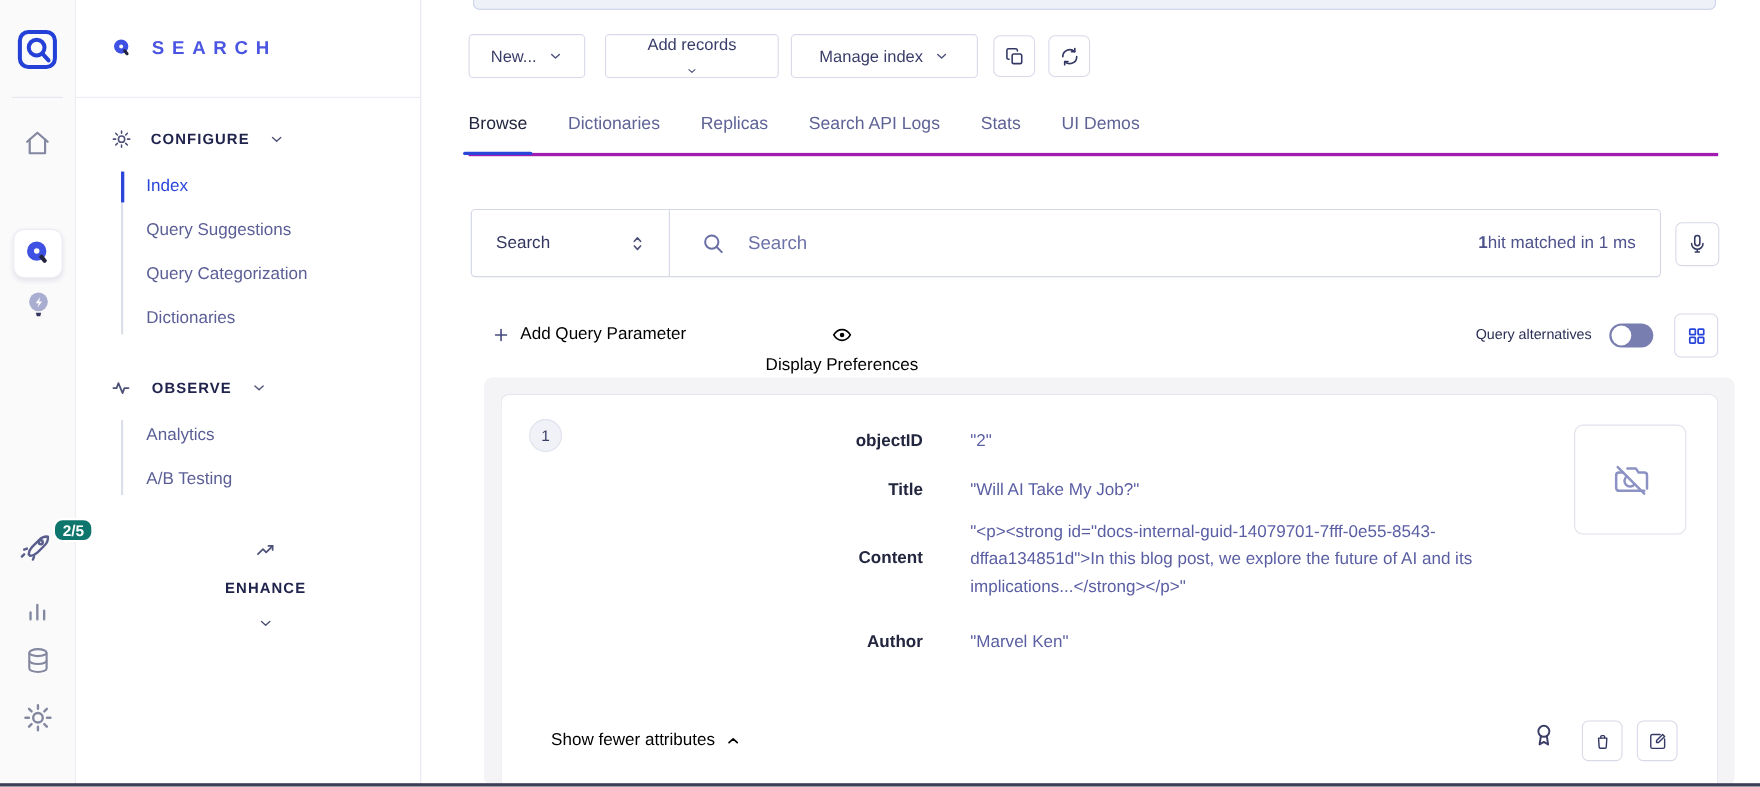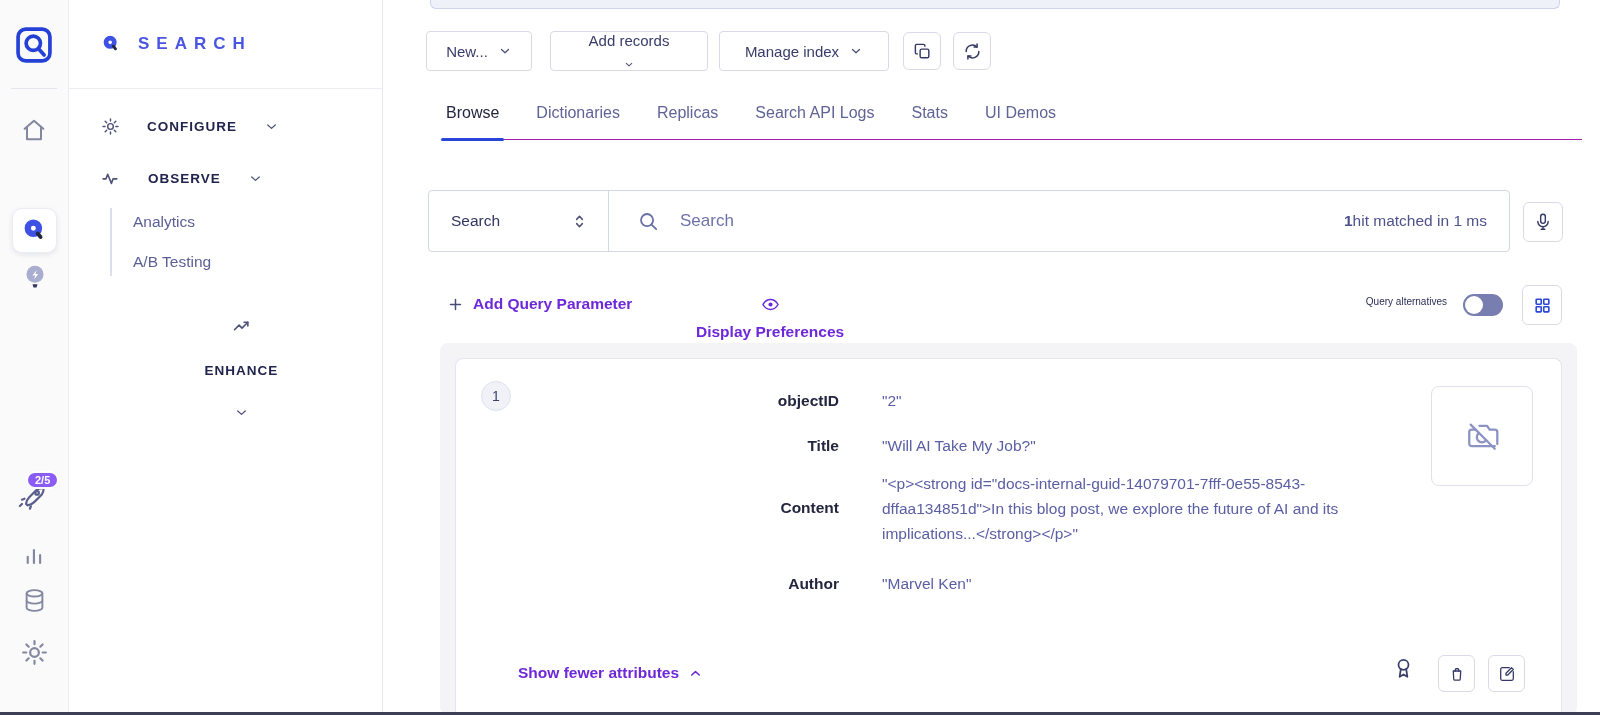--- a/index.html
+++ b/index.html
@@ -9,29 +9,29 @@
   svg { display:block; }
 
   
   #rail { position:absolute; left:0; top:0; width:69px; height:715px;
     background:#fafafb; border-right:1px solid #ececf2; }
   .rail-ico { position:absolute; color:#83879f; cursor:pointer; }
   #rail-divider { position:absolute; left:11px; top:88px; width:46px; height:1px; background:#e4e5ee; }
   #rail-active-card { position:absolute; left:12px; top:208px; width:45px; height:45px;
     background:#fff; border:1px solid #ececf4; border-radius:10px;
     box-shadow:0 2px 5px rgba(40,45,90,.10); display:flex; align-items:center; justify-content:center; cursor:pointer; }
-  #rail-badge { position:absolute; left:26px; top:471px; background:#8b5cf6; color:#fff;
-    font-size:11px; font-weight:bold; padding:1px 7px; border-radius:9px; border:2px solid #fff; z-index:2; }
+  #rail-badge { position:absolute; left:48px; top:471px; background:#0f766e; color:#fff;
+    font-size:14px; font-weight:bold; padding:1px 7px; border-radius:9px; border:2px solid #fff; z-index:2; }
 
   
   #sidebar { position:absolute; left:69px; top:0; width:314px; height:715px;
     background:#fff; border-right:1px solid #e7e8f0; }
   #sb-header { height:89px; border-bottom:1px solid #ececf2; display:flex; align-items:center; padding-left:32px; gap:17px; }
   #sb-title { color:#4a55e2; font-size:17px; font-weight:bold; letter-spacing:7px; }
-  .sec-head { display:flex; align-items:center; gap:27px; margin:28px 0 0 32px; cursor:pointer; }
+  .sec-head { display:flex; align-items:center; gap:17px; margin:28px 0 0 32px; cursor:pointer; }
   .sec-head .sec-label { font-size:13.5px; font-weight:bold; letter-spacing:1px; color:#20244c; }
   .sec-head svg { color:#4d5178; }
   .nav-group { position:relative; margin:14px 0 0 41px; padding-left:23px; }
   .nav-group::before { content:''; position:absolute; left:0; top:6px; bottom:6px; width:2px; background:#dcdee9; }
   .nav-item { position:relative; height:40px; display:flex; align-items:center; font-size:15.5px; color:#5b5f96; cursor:pointer; }
   .nav-item.active { color:#2945da; }
   .nav-item.active::before { content:''; position:absolute; left:-23px; top:6px; bottom:6px; width:2.5px; background:#2945da; }
   .nav-item.disabled { color:#a9acce; cursor:default; }
 
   
@@ -39,21 +39,21 @@
     background:#eef1f8; border:1px solid #ccd3ea; border-top:none; border-radius:0 0 6px 6px; }
   .btn { position:absolute; top:31px; height:40px; background:#fff; border:1px solid #d8dae8;
     border-radius:4px; display:flex; align-items:center; justify-content:center; gap:10px;
     font-size:15px; color:#383c68; cursor:pointer; }
   .btn svg { color:#4d5178; }
   .icon-btn { background:#fff; border:1px solid #d8dae8; border-radius:6px;
     display:flex; align-items:center; justify-content:center; cursor:pointer; color:#343864; }
 
   
   #tabs { position:absolute; left:426px; top:104px; width:1136px; display:flex; gap:37px;
-    border-bottom:1px solid #a21caf; padding-bottom:17px;margin-left:20px; }
+    border-bottom:3px solid #a21caf; padding-bottom:17px; }
   .tab { font-size:16px; color:#5f6396; cursor:pointer; position:relative; white-space:nowrap; }
   .tab.active { color:#23263f; }
   .tab.active::after { content:''; position:absolute; left:-5px; right:-5px; bottom:-19px;
     height:3.5px; background:#2945da; border-radius:2px; }
 
   
   #searchbar { position:absolute; left:428px; top:190px; width:1082px; height:62px;
     background:#fff; border:1px solid #d4d7e6; border-radius:4px; display:flex; align-items:stretch; }
   #search-mode { width:180px; border-right:1px solid #d4d7e6; display:flex; align-items:center;
     justify-content:space-between; padding:0 20px 0 22px; cursor:pointer; }
@@ -61,43 +61,43 @@
   #search-mode svg { color:#4d5178; }
   #search-middle { flex:1; display:flex; align-items:center; padding-left:28px; gap:20px; }
   #search-middle svg { color:#6a6fa5; }
   #search-input { border:none; outline:none; flex:1; font-size:17px; color:#32365f;
     font-family:"Liberation Sans",sans-serif; background:transparent; }
   #search-input::placeholder { color:#6d72a8; }
   #hits-stat { display:flex; align-items:center; padding-right:22px; font-size:15.5px; color:#4e528c; white-space:nowrap; }
   #hits-stat b { font-weight:bold; }
 
   
-  .blue-link { position:absolute; display:flex; align-items:center; gap:9px; color:#6d28d9;
-    font-size:15.5px; cursor:pointer;font-weight:bold; }
-  #query-alt-label { position:absolute; top:296px; right:153px; font-size:10px; color:#2b2e55; }
+  .blue-link { position:absolute; display:flex; align-items:center; gap:9px; color:#000000;
+    font-size:15.5px; cursor:pointer; }
+  #query-alt-label { position:absolute; top:296px; right:153px; font-size:13px; color:#2b2e55; }
   #toggle { position:absolute; left:1463px; top:294px; width:40px; height:22px; background:#797eb1;
     border-radius:11px; cursor:pointer; }
   #toggle .knob { position:absolute; left:2px; top:2px; width:18px; height:18px; border-radius:50%; background:#fff; }
 
   
   #hits-panel { position:absolute; left:440px; top:343px; width:1137px; height:372px;
     background:#f4f4f7; border-radius:8px; }
   #record-card { position:absolute; left:455px; top:358px; width:1107px; height:357px;
     background:#fff; border:1px solid #e4e5ef; border-radius:8px 8px 0 0; border-bottom:none; }
   #rank-badge { position:absolute; left:25px; top:22px; width:30px; height:30px; border-radius:50%;
     background:#f1f2f8; border:1px solid #dfe1ec; color:#3b3f68; font-size:14px;
     display:flex; align-items:center; justify-content:center; }
   .fld-label { position:absolute; left:185px; width:198px; text-align:right;
     font-size:15.5px; font-weight:bold; color:#23263f; }
   .fld-value { position:absolute; left:426px; font-size:15.5px; color:#5a5ea3; line-height:25px; }
   #fld-content-value { width:516px; }
   #img-placeholder { position:absolute; left:975px; top:27px; width:102px; height:100px;
     border:1px solid #dfe1ec; border-radius:8px; background:#fff;
     display:flex; align-items:center; justify-content:center; color:#8d92c4; }
-  #show-fewer { left:62px; top:305px; position:absolute; }
+  #show-fewer { left:45px; top:305px; position:absolute; }
   #ribbon-ico { position:absolute; left:935px; top:297px; color:#3b3f68; cursor:pointer; }
   #trash-btn { position:absolute; left:982px; top:296px; width:37px; height:37px; }
   #edit-btn  { position:absolute; left:1032px; top:296px; width:37px; height:37px; }
 
   #bottom-edge { position:absolute; left:0; top:712px; width:1600px; height:3px; background:#3c3f55; }
 </style>
 </head>
 <body>
 
 <div id="rail">
@@ -167,20 +167,26 @@
 
   <div class="sec-head">
     <svg width="19" height="19" viewBox="0 0 24 24" fill="none" stroke="currentColor" stroke-width="1.8" stroke-linecap="round">
       <circle cx="12" cy="12" r="3.6"></circle>
       <path d="M12 2.6v2.6M12 18.8v2.6M2.6 12h2.6M18.8 12h2.6M5.3 5.3l1.9 1.9M16.8 16.8l1.9 1.9M18.7 5.3l-1.9 1.9M7.2 16.8l-1.9 1.9"></path>
     </svg>
     <span class="sec-label">CONFIGURE</span>
     <svg width="15" height="15" viewBox="0 0 24 24" fill="none" stroke="currentColor" stroke-width="2" stroke-linecap="round" stroke-linejoin="round">
         <path d="M6 9.5 12 15l6-5.5"></path>
       </svg>
+  </div>
+  <div class="nav-group">
+    <div class="nav-item active">Index</div>
+    <div class="nav-item">Query Suggestions</div>
+    <div class="nav-item">Query Categorization</div>
+    <div class="nav-item">Dictionaries</div>
   </div>
 
   <div class="sec-head" style="margin-top:32px;">
     <svg width="20" height="20" viewBox="0 0 24 24" fill="none" stroke="currentColor" stroke-width="1.9" stroke-linecap="round" stroke-linejoin="round">
       <path d="M2.5 13h3.5l2-5.5 4.5 11 2-5.5h4.5"></path>
     </svg>
     <span class="sec-label">OBSERVE</span>
     <svg width="15" height="15" viewBox="0 0 24 24" fill="none" stroke="currentColor" stroke-width="2" stroke-linecap="round" stroke-linejoin="round">
         <path d="M6 9.5 12 15l6-5.5"></path>
       </svg>

